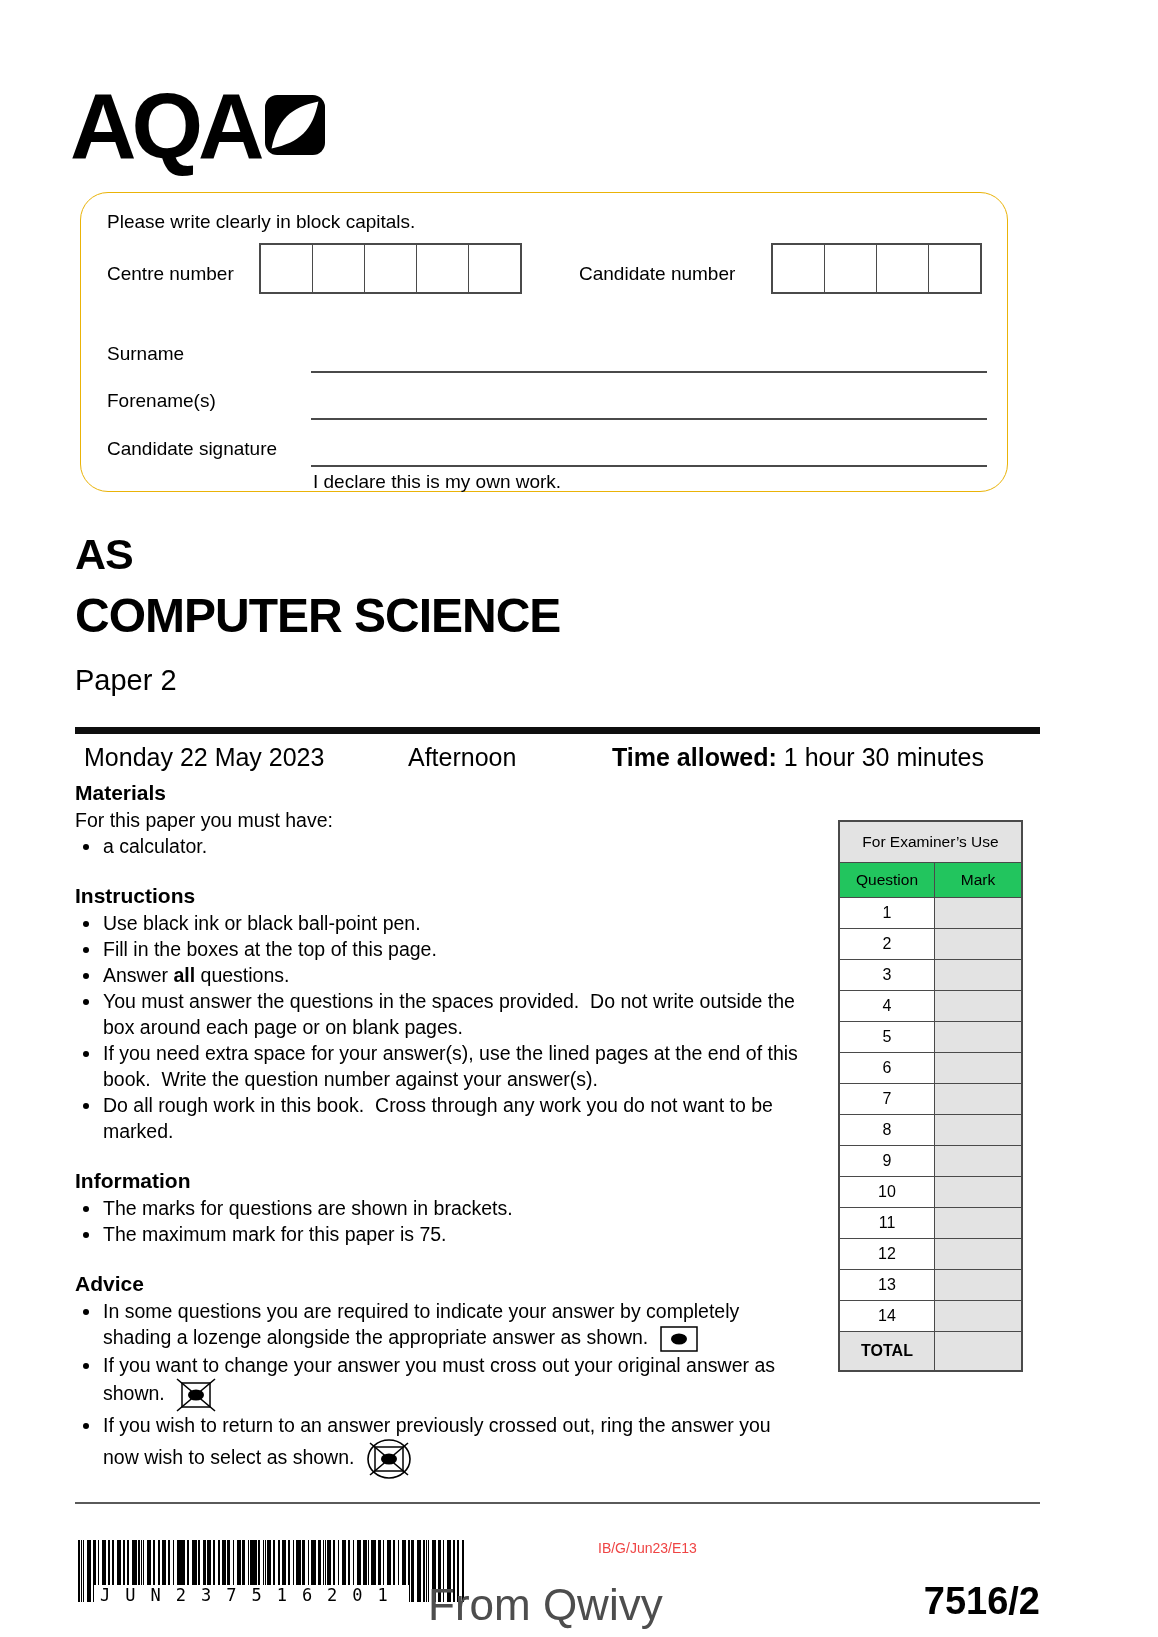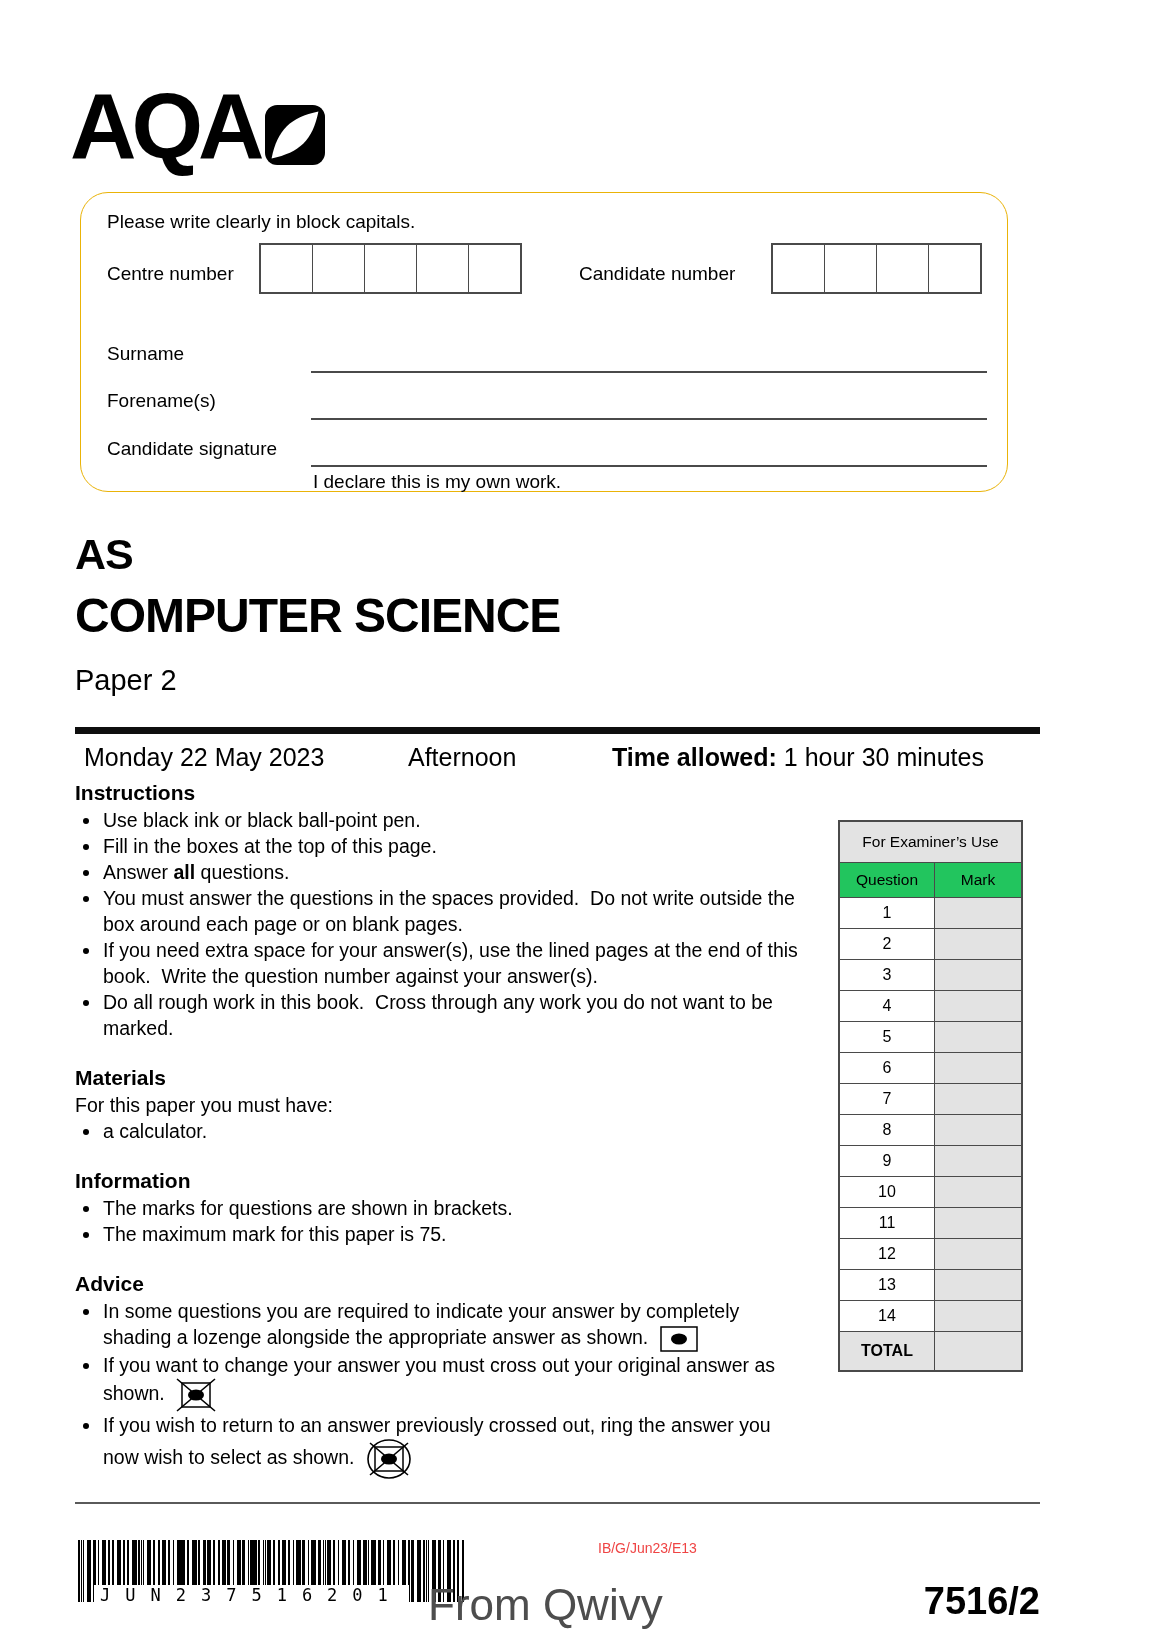--- a/index.html
+++ b/index.html
@@ -8,21 +8,21 @@
     width:1158px;
     height:1637px;
     margin:0 auto;
     background:#ffffff;
     font-family:"Liberation Sans", sans-serif;
     color:#000;
     overflow:hidden;
   }
 
   
-  .logo{position:absolute;left:70px;top:84px;display:flex;align-items:flex-end;}
+  .logo{position:absolute;left:70px;top:84px;display:flex;align-items:center;}
   .logo-text{font-size:92px;font-weight:700;letter-spacing:-5px;line-height:0.92;}
   .logo-icon{margin-left:6px;margin-top:2px;}
 
   
   .cand-box{position:absolute;left:80px;top:192px;width:926px;height:298px;
     border:1px solid #eab308;border-radius:28px;}
   .cand-box .abs{position:absolute;font-size:19px;}
   .note{left:26px;top:18px;}
   .centre-label{left:26px;top:70px;}
   .cells{display:flex;border:2px solid #4a4a4a;background:#fff;}
@@ -136,36 +136,36 @@
   <div class="title-paper">Paper 2</div>
   <div class="rule"></div>
 
   <div class="session s-date">Monday 22 May 2023</div>
   <div class="session s-session">Afternoon</div>
   <div class="session s-time"><span class="bold">Time allowed:</span><span> 1 hour 30 minutes</span></div>
 
   <div class="main-col">
 
     <section>
+      <h3>Materials</h3>
+      <p>For this paper you must have:</p>
+      <ul>
+        <li><span>a calculator.</span></li>
+      </ul>
+    </section>
+
+    <section>
       <h3>Instructions</h3>
       <ul>
         <li><span>Use black ink or black ball-point pen.</span></li>
         <li><span>Fill in the boxes at the top of this page.</span></li>
         <li><span>Answer </span><span style="font-weight:700">all</span><span> questions.</span></li>
         <li><span>You must answer the questions in the spaces provided.&nbsp; Do not write outside the box around each page or on blank pages.</span></li>
         <li><span>If you need extra space for your answer(s), use the lined pages at the end of this book.&nbsp; Write the question number against your answer(s).</span></li>
         <li><span>Do all rough work in this book.&nbsp; Cross through any work you do not want to be marked.</span></li>
-      </ul>
-    </section>
-
-    <section>
-      <h3>Materials</h3>
-      <p>For this paper you must have:</p>
-      <ul>
-        <li><span>a calculator.</span></li>
       </ul>
     </section>
 
     <section>
       <h3>Information</h3>
       <ul>
         <li><span>The marks for questions are shown in brackets.</span></li>
         <li><span>The maximum mark for this paper is 75.</span></li>
       </ul>
     </section>

